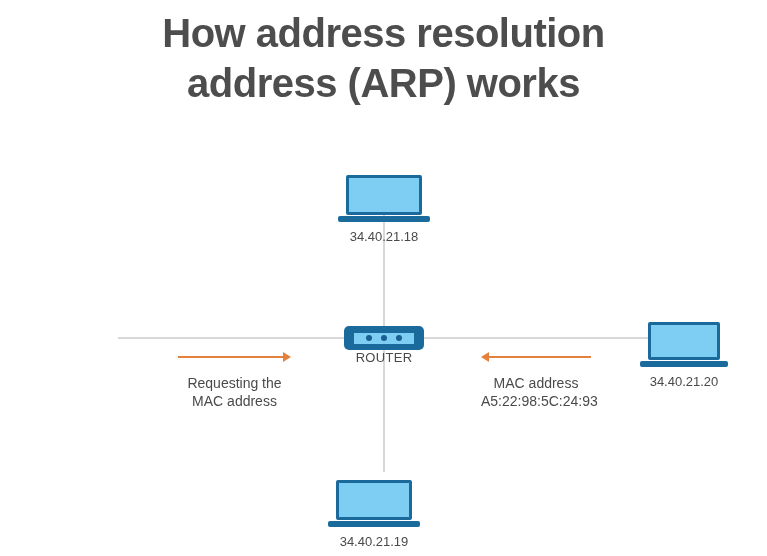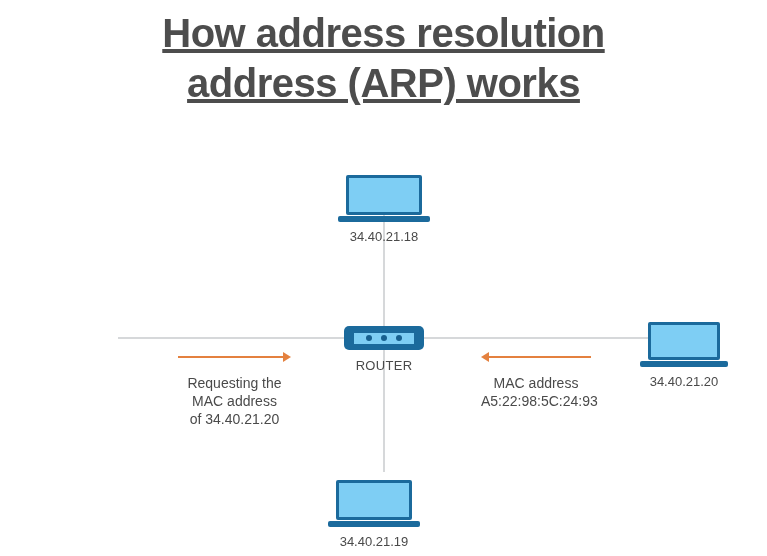--- a/index.html
+++ b/index.html
@@ -25,21 +25,21 @@
     left: 0;
     top: 8px;
     width: 767px;
     text-align: center;
     color: #4d4d4d;
     font-size: 40px;
     line-height: 50px;
     font-weight: bold;
     letter-spacing: -0.5px;
   }
-  .title-line { display: block; text-decoration: underline; }
+  .title-line { display: block; }
 
   
   .wire {
     position: absolute;
     background: #d6d8da;
   }
   .wire-h { height: 2px; }
   .wire-v { width: 2px; }
 
   
@@ -92,21 +92,20 @@
     justify-content: center;
     gap: 9px;
   }
   .router-dot {
     width: 6px;
     height: 6px;
     border-radius: 50%;
     background: #17608f;
   }
   .router-label {
-    margin-top: 8px;
     text-align: center;
     color: #4a4a4a;
     font-size: 13px;
     line-height: 16px;
     letter-spacing: 0.3px;
     white-space: nowrap;
   }
 
   
   .flow { position: absolute; }
@@ -201,21 +200,20 @@
   </div>
 
   <div class="flow flow-right" style="left:178px; top:352px; width:113px;">
     <div class="flow-arrow">
       <div class="flow-shaft"></div>
       <div class="flow-head"></div>
     </div>
     <div class="flow-text">
       <span>Requesting the</span>
       <span>MAC address</span>
-      <span>of 34.40.21.20</span>
     </div>
   </div>
 
   <div class="flow flow-left" style="left:481px; top:352px; width:110px;">
     <div class="flow-arrow">
       <div class="flow-shaft"></div>
       <div class="flow-head"></div>
     </div>
     <div class="flow-text">
       <span>MAC address</span>

